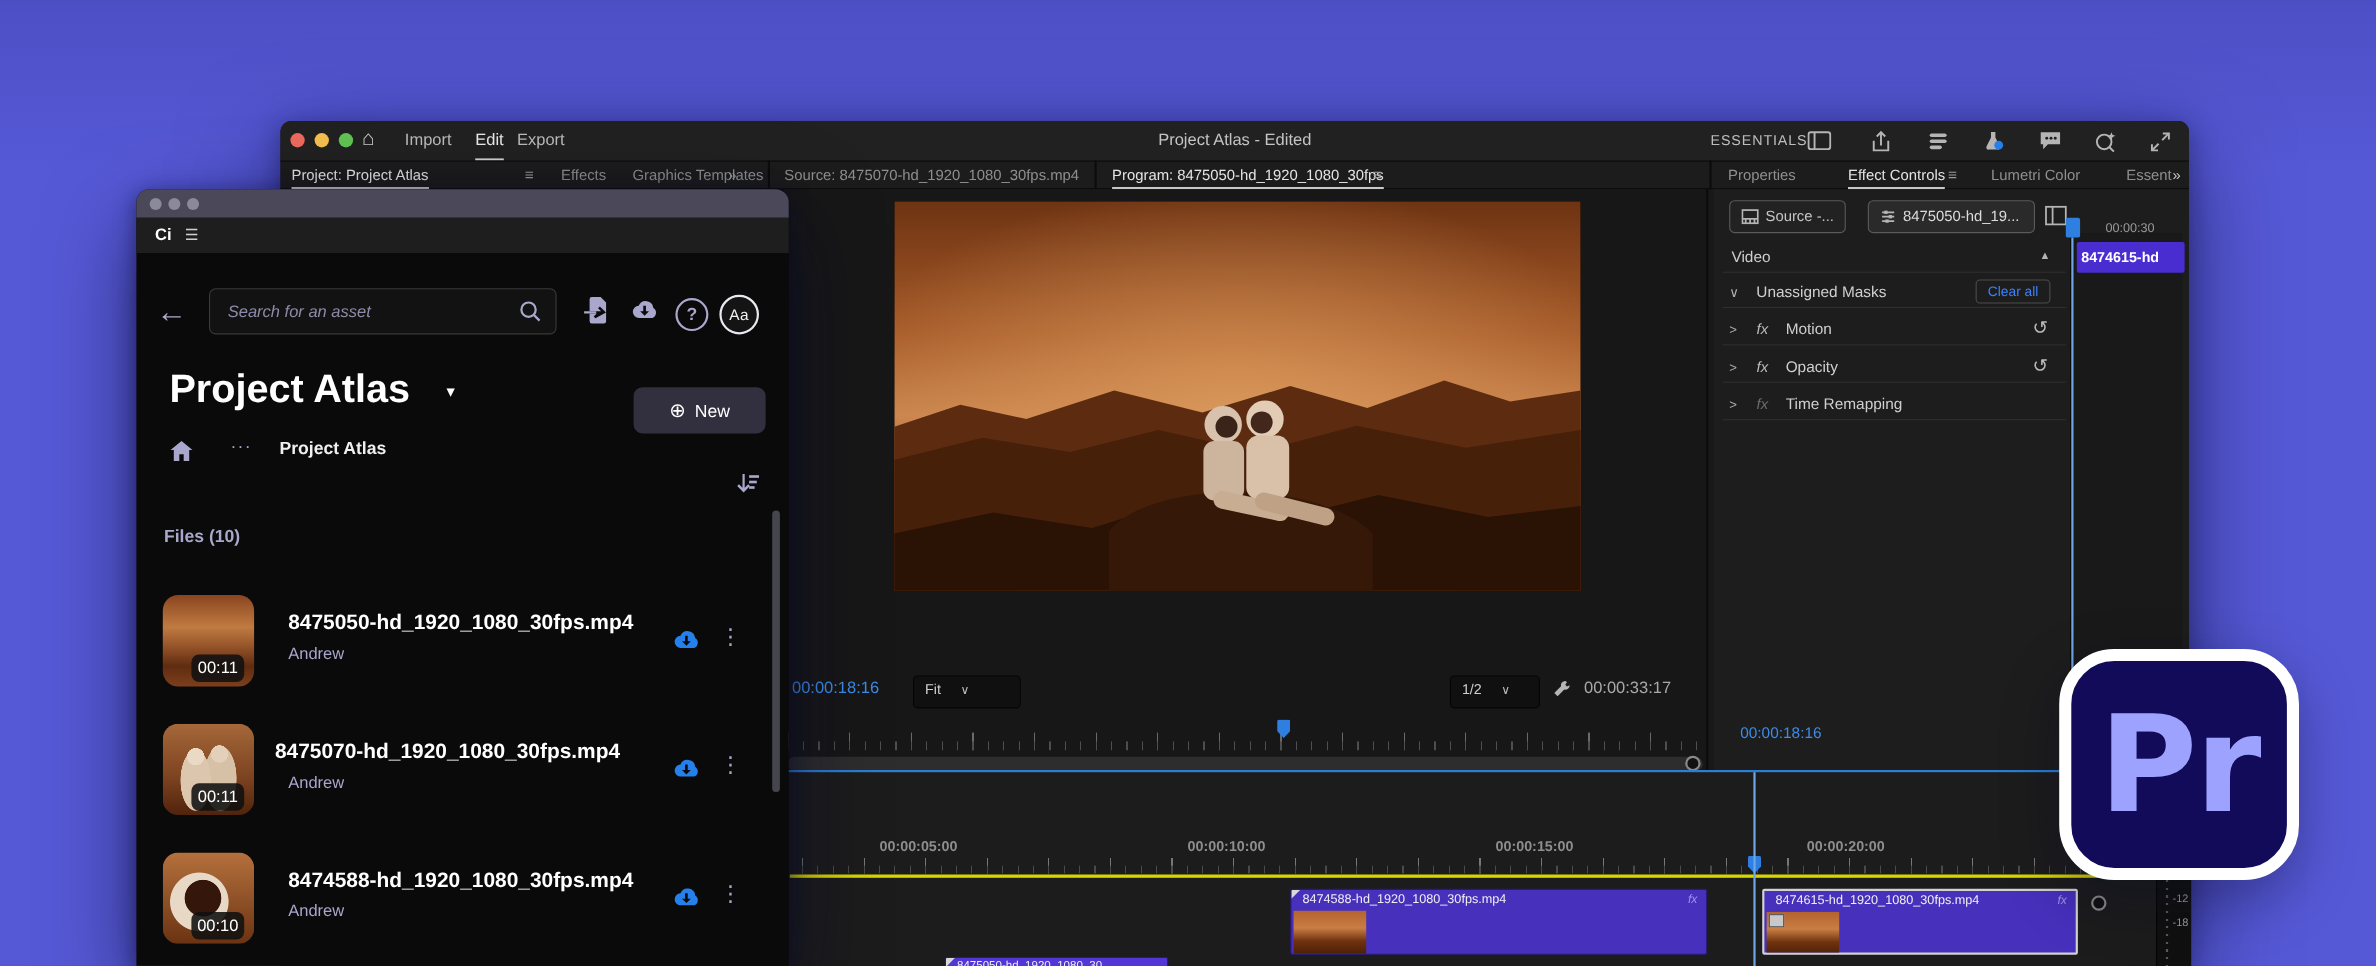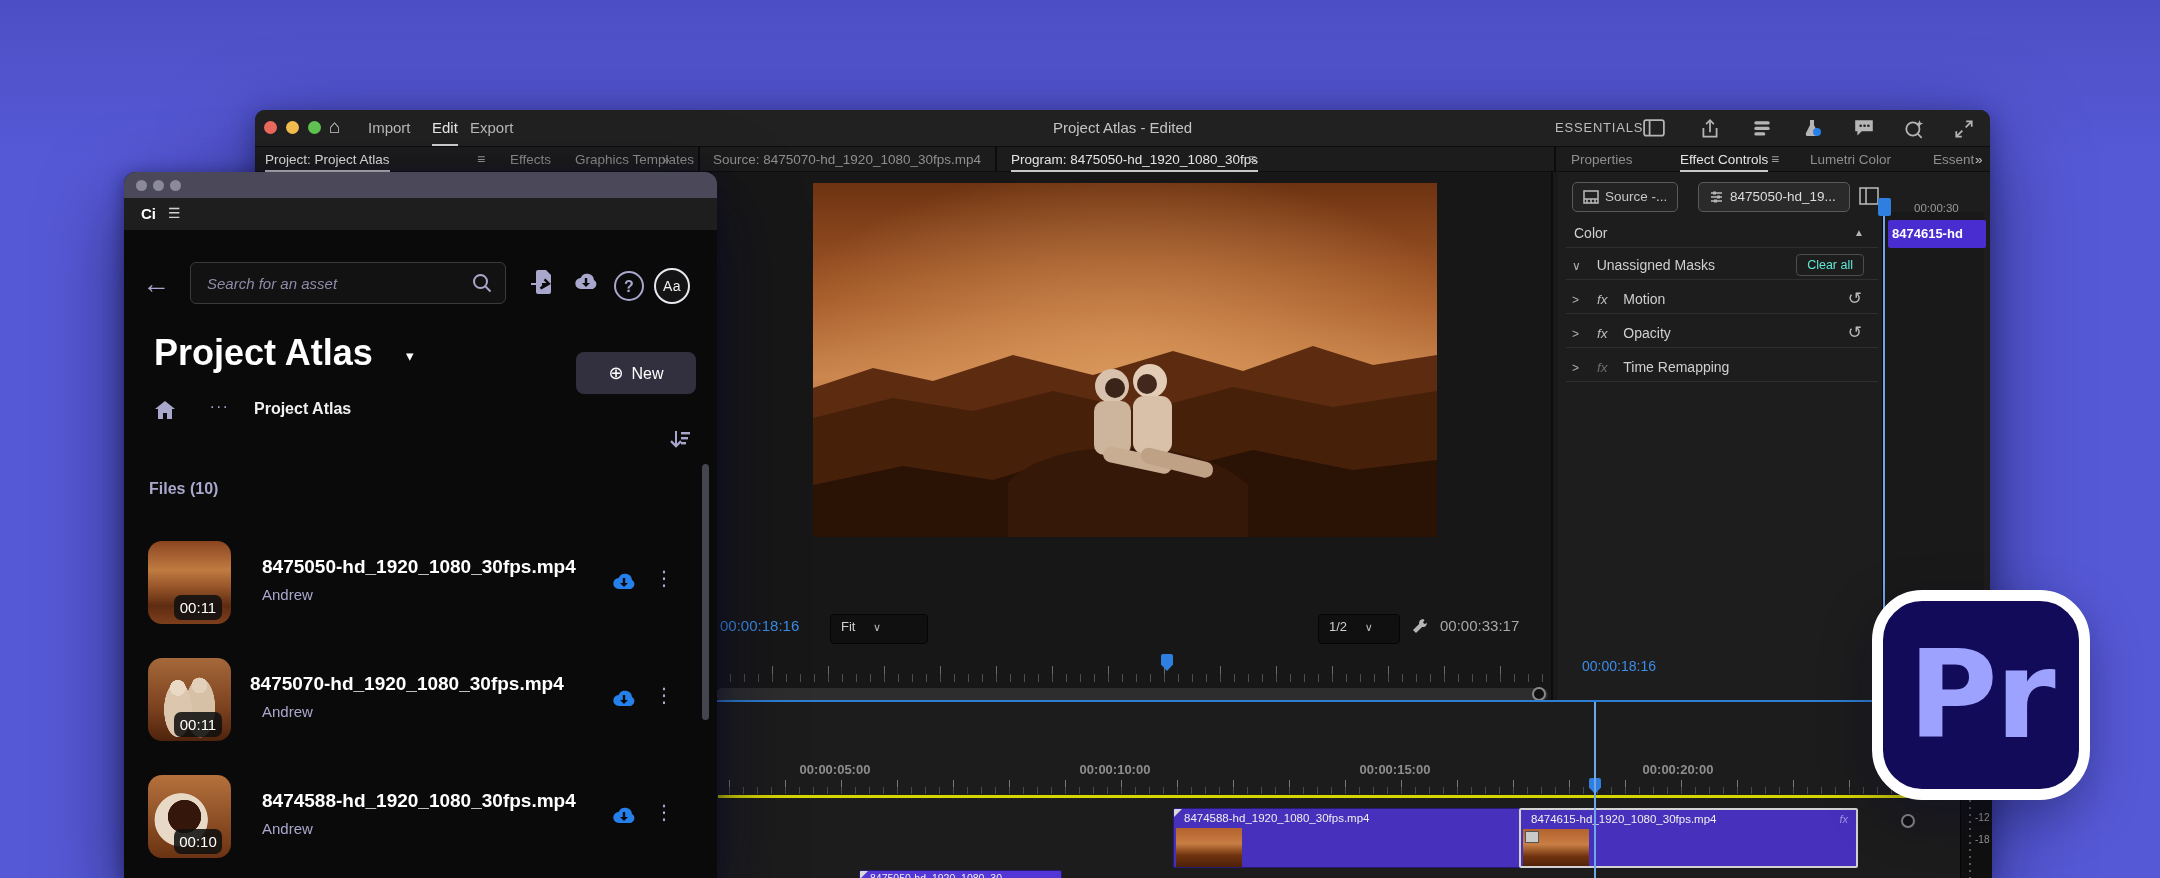--- a/index.html
+++ b/index.html
@@ -53,21 +53,21 @@
   #ec-panel { left:1303px; top:62px; width:432px; height:528px; background:#1d1d1d; }
   .ec-btn { top:10px; height:30px; border:1px solid #5a5a5a; border-radius:5px; color:#c5c5c5; font-size:13.5px; line-height:28px; padding:0 10px; background:#222; }
   .ec-dd { top:10px; height:30px; border:1px solid #5a5a5a; border-radius:5px; color:#dcdcdc; font-size:13.5px; line-height:28px; padding:0 10px; background:#2a2a2a; }
   .ec-row { left:8px; width:312px; height:30px; border-bottom:1px solid #2e2e2e; font-size:14px; color:#cfcfcf; line-height:30px; }
   .ec-lane { left:324px; top:40px; width:102px; height:480px; background:#191919; border-left:1px solid #050505; }
   .ec-ruler-label { font-size:11.5px; color:#9a9a9a; }
   .fx-i { font-style:italic; color:#bdbdbd; font-size:13.5px; }
   .fx-dim { color:#6c6c6c; }
   .chev { color:#b0b0b0; font-size:12px; }
   .reset-ico { color:#b9b9b9; font-size:17px; }
-  .clearall { border:1px solid #4c4c4c; border-radius:4px; color:#5eead4; font-size:12.5px; height:22px; line-height:20px; padding:0 10px; top:4px;text-align:right; }
+  .clearall { border:1px solid #4c4c4c; border-radius:4px; color:#3b82f6; font-size:12.5px; height:22px; line-height:20px; padding:0 10px; top:4px;text-align:right; }
 
   
   #timeline-panel { left:455px; top:590px; width:1280px; height:178px; background:#1c1c1c; border-top:2px solid #2d7dd2; border-left:2px solid #0c0c0c; }
   .tl-label { top:60px; font-size:13px; color:#8e8e8e; transform:translateX(-50%);font-weight:bold; }
   .tl-ticks { top:78px; left:6px; width:1230px; height:14px;
      background:
        repeating-linear-gradient(90deg,#4a4a4a 0 1px,transparent 1px 14px),
        repeating-linear-gradient(90deg,#777 0 1px,transparent 1px 56px);
      background-size:100% 7px,100% 14px; background-position:11px 100%,11px 100%; background-repeat:no-repeat; }
   .yellow-line { top:93px; left:6px; width:1240px; height:3px; background:#d6d600; }
@@ -329,21 +329,21 @@
           <line class="st" x1="8" y1="2" x2="8" y2="18"></line>
         </svg></div>
 
     <div class="ec-lane abs"></div>
     <div class="ec-ruler-label abs" style="left:356px;top:30px">00:00:30</div>
     <div class="abs" style="left:320px;top:26px;width:13px;height:18px;background:#2f7fe0;border-radius:2px"></div>
     <div class="playhead-line abs" style="left:325px;top:44px;height:476px"></div>
     <div class="abs" style="left:330px;top:48px;width:98px;height:28px;background:#4a2dd0;color:#fff;font-size:13px;font-weight:700;line-height:28px;padding-left:4px;overflow:hidden;border-radius:2px">8474615-hd</div>
 
     <div class="ec-row abs" style="top:46px">
-      <span style="padding-left:8px">Color</span>
+      <span style="padding-left:8px">Video</span>
       <span class="abs" style="right:14px;color:#b5b5b5;font-size:10px">▲</span>
     </div>
     <div class="ec-row abs" style="top:78px">
       <span class="chev" style="padding-left:6px">∨</span>
       <span style="padding-left:12px">Unassigned Masks</span>
       <span class="clearall abs" style="right:14px">Clear all</span>
     </div>
     <div class="ec-row abs" style="top:112px">
       <span class="chev" style="padding-left:6px">&gt;</span>
       <span class="fx-i" style="padding-left:14px">fx</span>
@@ -371,21 +371,21 @@
     <div class="tl-label abs" style="left:966px">00:00:20:00</div>
     <div class="tl-ticks abs"></div>
     <div class="yellow-line abs"></div>
 
     <div class="clip abs" style="left:461px;width:379px">
       <div class="clip-corner abs"></div>
       <div class="clip-name abs">8474588-hd_1920_1080_30fps.mp4</div>
       <div class="clip-fx abs" style="right:8px">fx</div>
       <div class="clip-thumb abs"></div>
     </div>
-    <div class="clip selected abs" style="left:807px;width:339px">
+    <div class="clip selected abs" style="left:890px;width:287px">
       <div class="clip-name abs">8474615-hd_1920_1080_30fps.mp4</div>
       <div class="clip-fx abs" style="right:8px">fx</div>
       <div class="clip-thumb abs">
         <div class="abs" style="left:2px;top:2px;width:14px;height:12px;background:#c9c9c9;border:1px solid #555"></div>
       </div>
     </div>
 
     <div class="clip abs" style="left:147px;width:203px;top:168px;height:10px;background:#5236d6">
       <div class="clip-corner abs"></div>
       <div class="clip-name abs" style="top:1px;font-size:10.5px">8475050-hd_1920_1080_30...</div>

